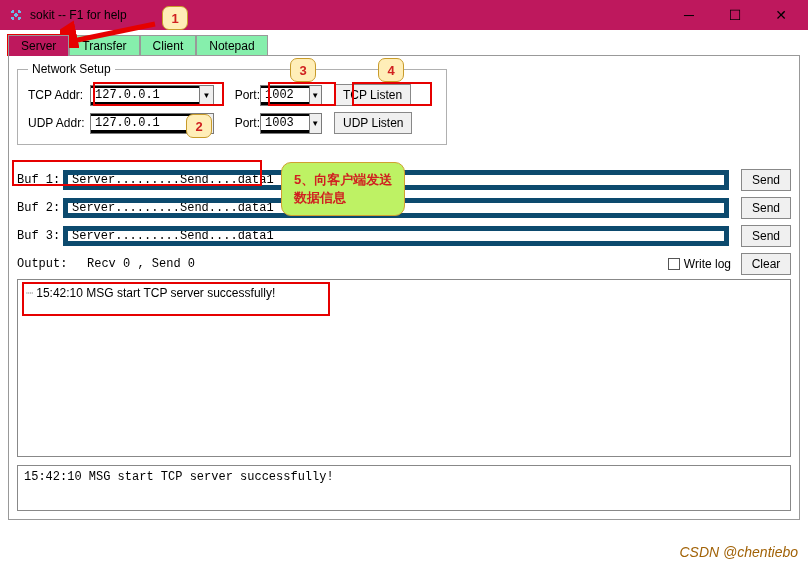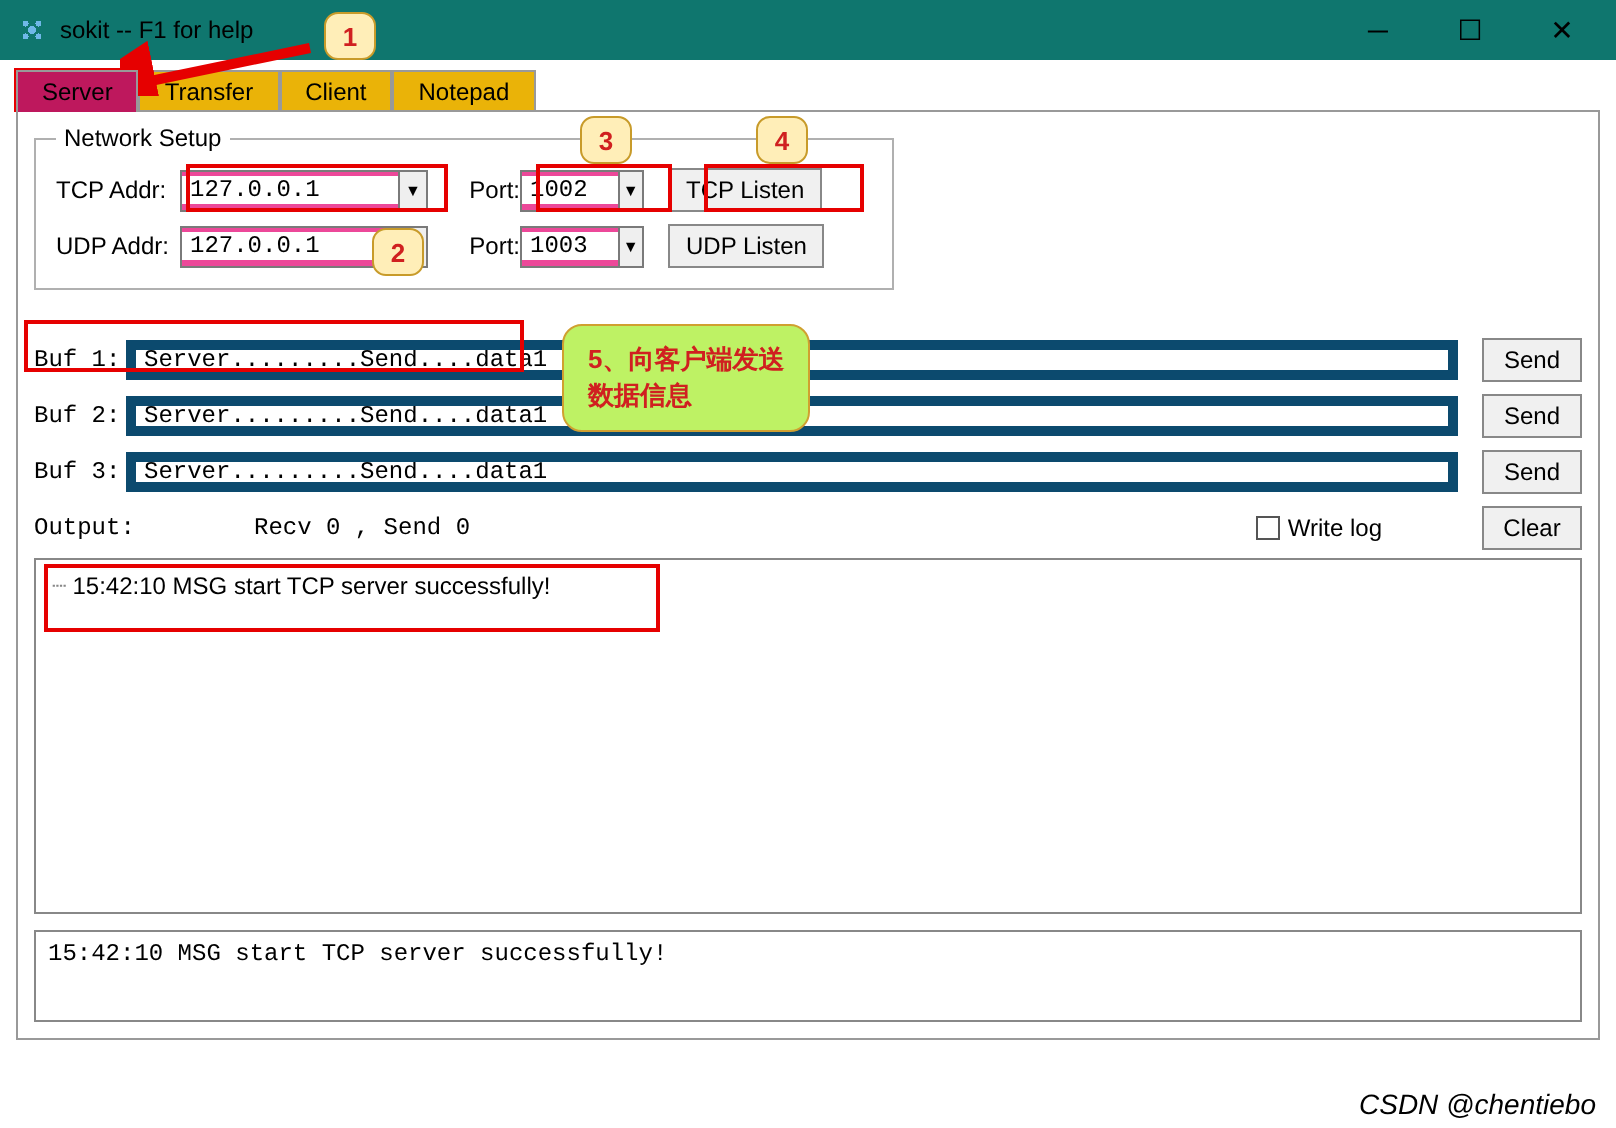--- a/index.html
+++ b/index.html
@@ -12,21 +12,21 @@
     width: 808px;
     height: 564px;
     position: relative;
     overflow: hidden;
   }
   .titlebar {
     display: flex;
     align-items: center;
     height: 30px;
     padding: 0 4px 0 8px;
-    background: #0f766e;
+    background: #be185d;
   }
   .titlebar .icon {
     width: 16px; height: 16px;
     margin-right: 6px;
     background: radial-gradient(circle at 50% 50%, #6fb8e8 2px, transparent 2px),
                 radial-gradient(circle at 30% 30%, #6fb8e8 1.5px, transparent 1.5px),
                 radial-gradient(circle at 70% 30%, #6fb8e8 1.5px, transparent 1.5px),
                 radial-gradient(circle at 30% 70%, #6fb8e8 1.5px, transparent 1.5px),
                 radial-gradient(circle at 70% 70%, #6fb8e8 1.5px, transparent 1.5px);
   }
@@ -38,21 +38,21 @@
   }
   .tabs {
     display: flex;
     padding: 4px 4px 0 8px;
     border-bottom: 0;
   }
   .tab {
     padding: 3px 12px 3px 12px;
     border: 1px solid #999;
     border-bottom: none;
-    background: #eab308;
+    background: #86efac;
     margin-right: 0px;
     position: relative;
     top: 1px;
   }
   .tab.active {
     background: #be185d;
     z-index: 2;
   }
   .content {
     border: 1px solid #999;
@@ -70,21 +70,21 @@
   .toprow { display: flex; margin-bottom: 24px; }
   .network { flex: 0 0 430px; }
   .conns { flex: 1; position: relative; }
   .row { display: flex; align-items: center; margin-bottom: 6px; }
   .row:last-child { margin-bottom: 0; }
   .lbl { width: 62px; }
   .combo {
     display: flex; align-items: center;
     border: 1px solid #7a7a7a;
     height: 21px;
-    background: #ec4899;
+    background: #000000;
   }
   .combo input {
     border: none; outline: none;
     font: inherit; padding: 0 4px;
     width: 100%;
     font-family: "Courier New", monospace;
   }
   .combo .dd {
     width: 16px; height: 19px;
     border-left: 1px solid #7a7a7a;
@@ -119,21 +119,21 @@
   .bufrow { display: flex; align-items: center; margin-bottom: 6px; }
   .bufrow .blabel { width: 46px; font-family: "Courier New", monospace;}
   .bufrow input {
     flex: 1;
     border: 5px solid #0c4a6e;
     height: 20px;
     font: 12px "Courier New", monospace;
     padding: 0 4px;
   }
   .bufrow .btn { margin-left: 12px; }
-  .outrow { display: flex; align-items: center; margin: 6px 0 4px 0; gap: 40px; }
+  .outrow { display: flex; align-items: center; margin: 6px 0 4px 0; }
   .outrow .olabel { font-family: "Courier New", monospace; width:70px;}
   .outrow .stats { font-family: "Courier New", monospace; }
   .outrow .spacer { flex: 1; }
   .chk { display: flex; align-items: center; gap: 4px; margin-right: 10px; }
   .chk .box { width:12px;height:12px;border:1px solid #555;display:inline-block;}
   .logbox {
     border: 1px solid #888;
     background: #fff;
     height: 178px;
     padding: 6px 8px;
@@ -180,21 +180,21 @@
     line-height: 1.4;
     pointer-events: none;
   }
   .arrow {
     position: absolute;
     pointer-events: none;
   }
   .watermark {
     position: absolute;
     right: 10px; bottom: 4px;
-    color: #000000;
+    color: #a16207;
     font-style: italic;
     font-size: 14px;
     pointer-events: none;
   }
 </style>
 </head>
 <body>
 
 <div class="titlebar">
   <span class="icon"></span>

